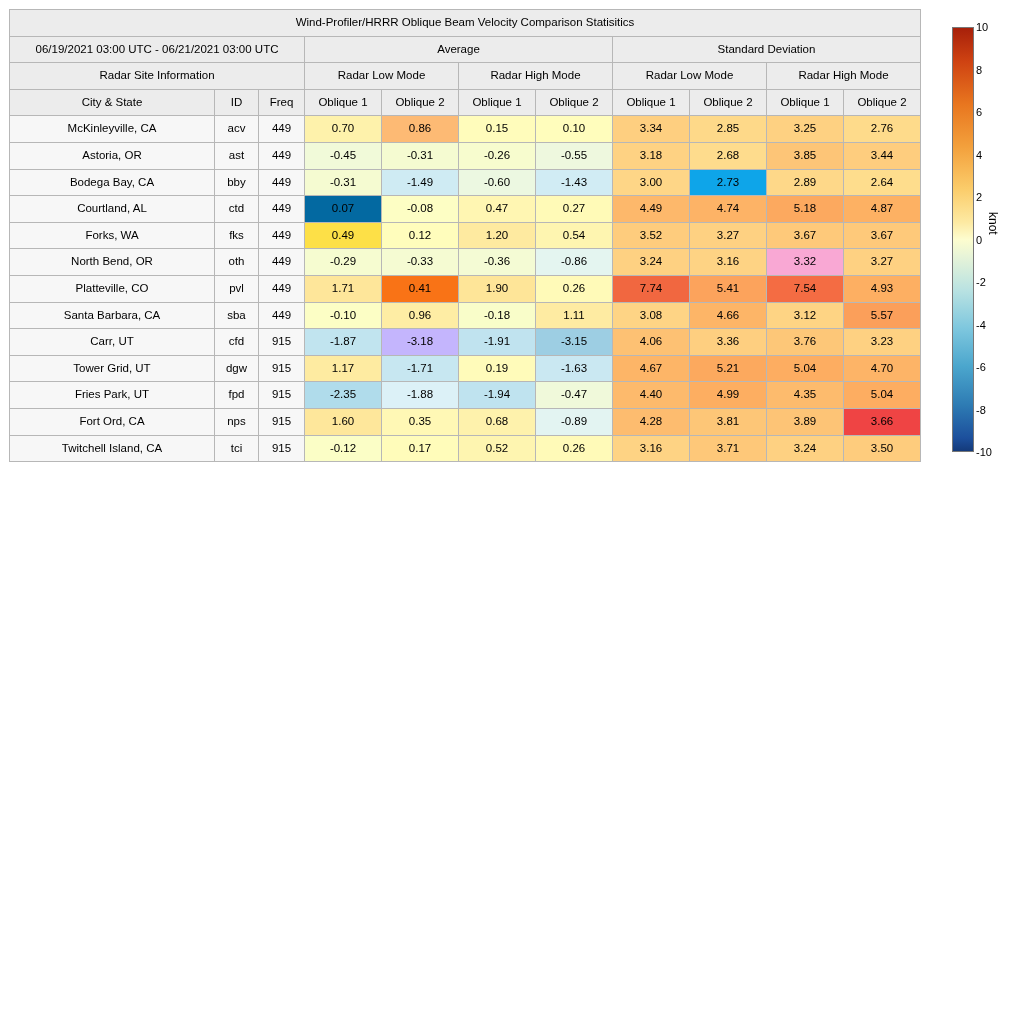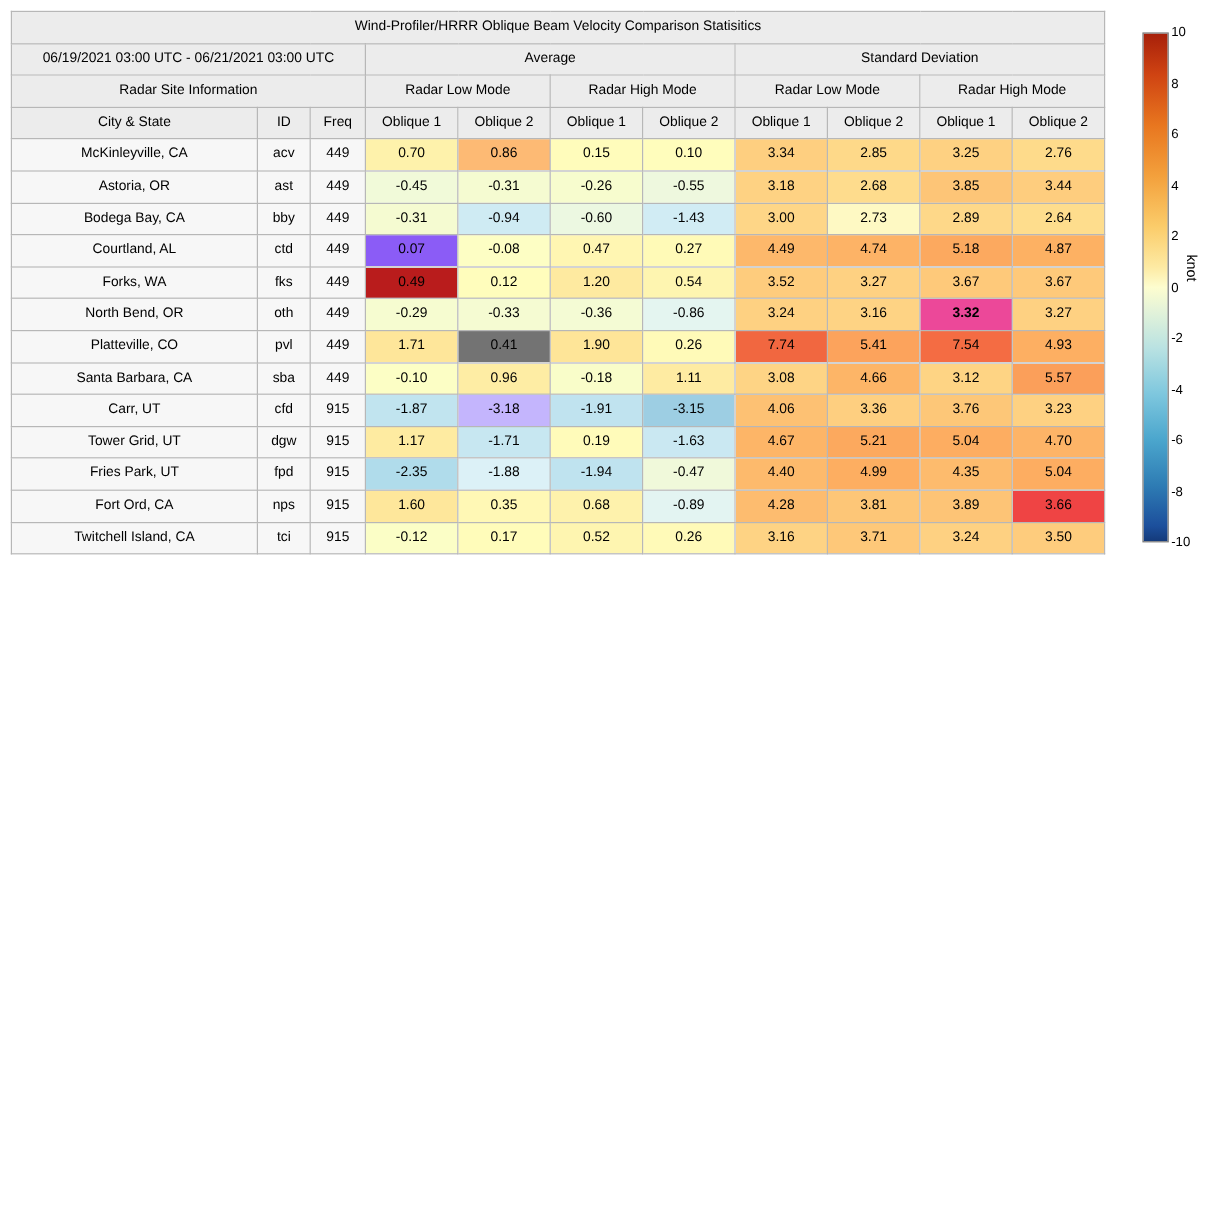--- a/index.html
+++ b/index.html
@@ -171,73 +171,73 @@
           <td style="background: rgb(254, 210, 131);">3.18</td>
           <td style="background: rgb(254, 220, 141);">2.68</td>
           <td style="background: rgb(253, 197, 119);">3.85</td>
           <td style="background: rgb(254, 205, 126);">3.44</td>
         </tr>
         <tr>
           <td style="background: rgb(247, 247, 247);">Bodega Bay, CA</td>
           <td style="background: rgb(247, 247, 247);">bby</td>
           <td style="background: rgb(247, 247, 247);">449</td>
           <td style="background: rgb(245, 251, 209);">-0.31</td>
-          <td style="background: rgb(207, 235, 243);">-0.94</td>
+          <td style="background: rgb(207, 235, 243);">-1.49</td>
           <td style="background: rgb(236, 248, 225);">-0.60</td>
           <td style="background: rgb(209, 236, 244);">-1.43</td>
           <td style="background: rgb(254, 214, 135);">3.00</td>
-          <td style="background: #fef9c3; text-align: center;">2.73</td>
+          <td style="background: #0ea5e9; text-align: center;">2.73</td>
           <td style="background: rgb(254, 216, 137);">2.89</td>
           <td style="background: rgb(254, 221, 141);">2.64</td>
         </tr>
         <tr>
           <td style="background: rgb(247, 247, 247);">Courtland, AL</td>
           <td style="background: rgb(247, 247, 247);">ctd</td>
           <td style="background: rgb(247, 247, 247);">449</td>
-          <td style="background: #8b5cf6;">0.07</td>
+          <td style="background: #0369a1;">0.07</td>
           <td style="background: rgb(253, 254, 196);">-0.08</td>
           <td style="background: rgb(255, 246, 178);">0.47</td>
           <td style="background: rgb(255, 250, 183);">0.27</td>
           <td style="background: rgb(253, 184, 107);">4.49</td>
           <td style="background: rgb(253, 179, 102);">4.74</td>
           <td style="background: rgb(252, 169, 95);">5.18</td>
           <td style="background: rgb(253, 177, 99);">4.87</td>
         </tr>
         <tr>
           <td style="background: rgb(247, 247, 247);">Forks, WA</td>
           <td style="background: rgb(247, 247, 247);">fks</td>
           <td style="background: rgb(247, 247, 247);">449</td>
-          <td style="background: #b91c1c;">0.49</td>
+          <td style="background: #fde047;">0.49</td>
           <td style="background: rgb(255, 253, 188);">0.12</td>
           <td style="background: rgb(254, 234, 160);">1.20</td>
           <td style="background: rgb(254, 245, 176);">0.54</td>
           <td style="background: rgb(254, 204, 125);">3.52</td>
           <td style="background: rgb(254, 209, 130);">3.27</td>
           <td style="background: rgb(254, 201, 122);">3.67</td>
           <td style="background: rgb(254, 201, 122);">3.67</td>
         </tr>
         <tr>
           <td style="background: rgb(247, 247, 247);">North Bend, OR</td>
           <td style="background: rgb(247, 247, 247);">oth</td>
           <td style="background: rgb(247, 247, 247);">449</td>
           <td style="background: rgb(246, 252, 208);">-0.29</td>
           <td style="background: rgb(245, 251, 210);">-0.33</td>
           <td style="background: rgb(244, 251, 212);">-0.36</td>
           <td style="background: rgb(228, 245, 240);">-0.86</td>
           <td style="background: rgb(254, 209, 130);">3.24</td>
           <td style="background: rgb(254, 211, 132);">3.16</td>
-          <td style="background: #ec4899; font-weight: bold;">3.32</td>
+          <td style="background: #f9a8d4;">3.32</td>
           <td style="background: rgb(254, 209, 130);">3.27</td>
         </tr>
         <tr>
           <td style="background: rgb(247, 247, 247);">Platteville, CO</td>
           <td style="background: rgb(247, 247, 247);">pvl</td>
           <td style="background: rgb(247, 247, 247);">449</td>
           <td style="background: rgb(254, 230, 154);">1.71</td>
-          <td style="background: #737373; margin-top: 12px;">0.41</td>
+          <td style="background: #f97316; margin-top: 12px;">0.41</td>
           <td style="background: rgb(254, 229, 152);">1.90</td>
           <td style="background: rgb(255, 250, 184);">0.26</td>
           <td style="background: rgb(241, 103, 64);">7.74</td>
           <td style="background: rgb(252, 163, 92);">5.41</td>
           <td style="background: rgb(244, 108, 67);">7.54</td>
           <td style="background: rgb(253, 175, 98);">4.93</td>
         </tr>
         <tr>
           <td style="background: rgb(247, 247, 247);">Santa Barbara, CA</td>
           <td style="background: rgb(247, 247, 247);">sba</td>

